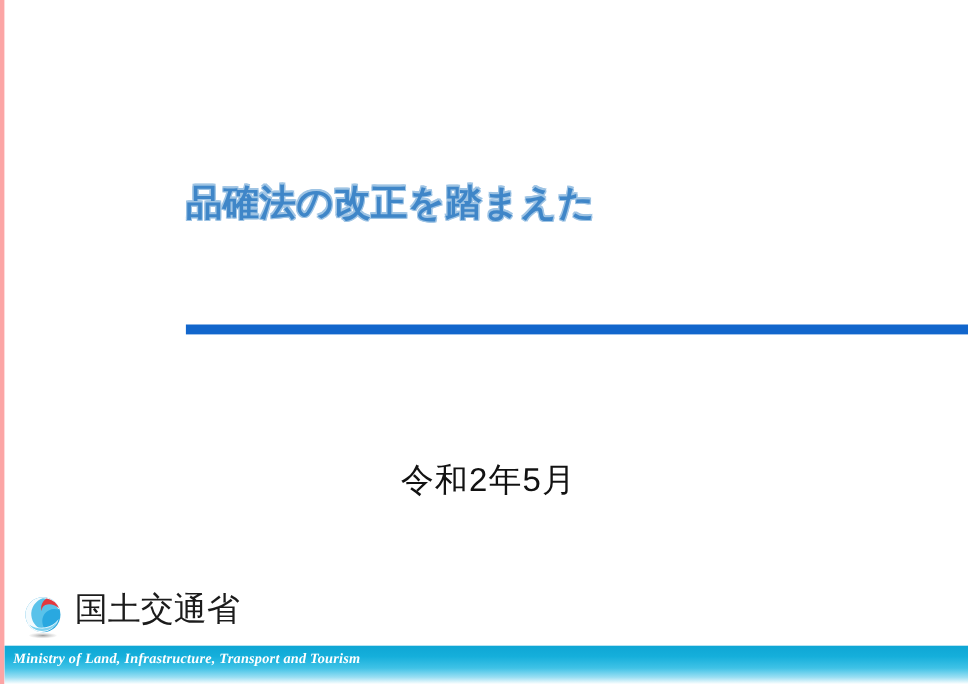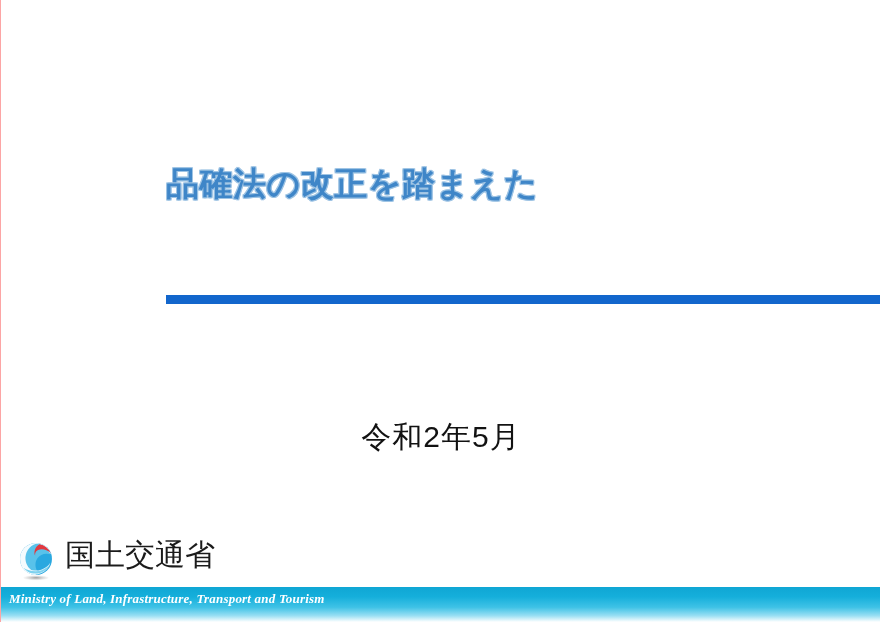--- a/index.html
+++ b/index.html
@@ -6,21 +6,21 @@
     margin: 0;
     padding: 0;
     background: #ffffff;
   }
   #slide {
     position: relative;
     width: 880px;
     height: 622px;
     background: #ffffff;
     overflow: hidden;
-    border-left: 1px solid #fca5a5;
+    border-left: 4px solid #fca5a5;
     box-sizing: border-box;
     font-family: "Liberation Sans", "DejaVu Sans", sans-serif;
   }
 
   
   #title-block {
     position: absolute;
     left: 165px;
     top: 163px;
     width: 715px;

